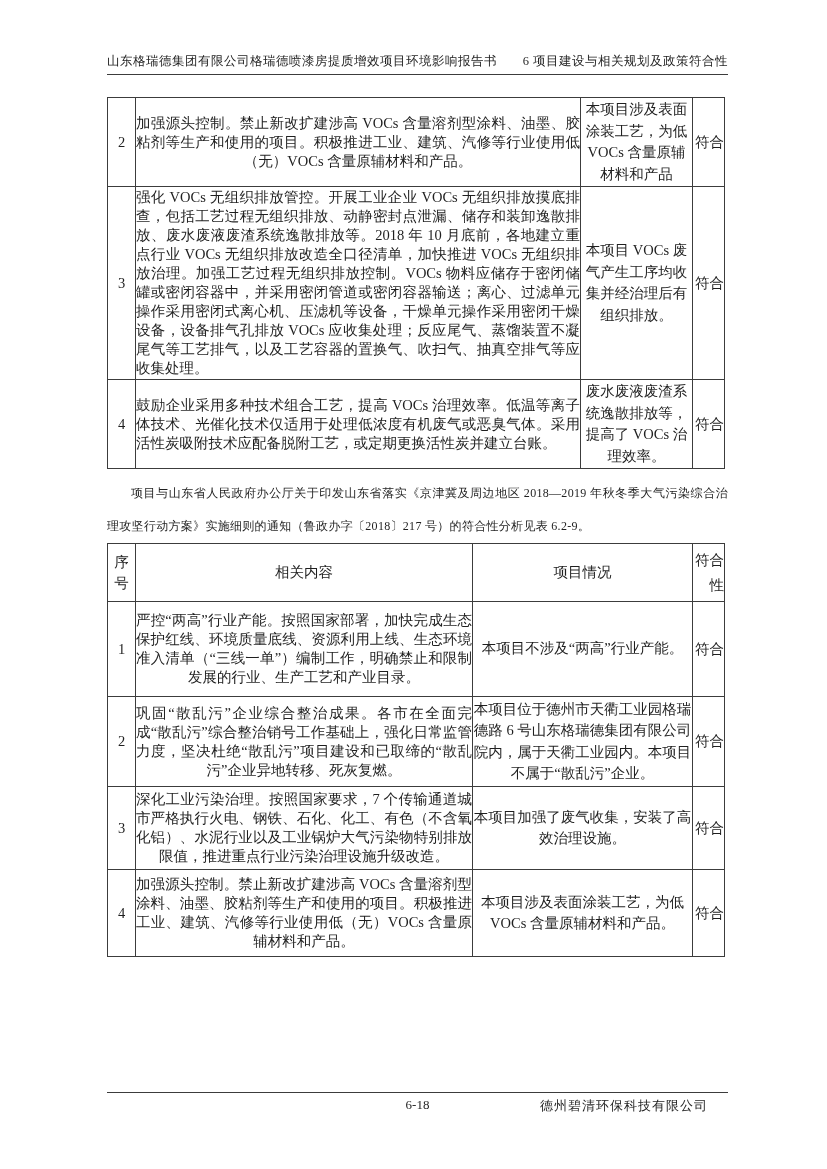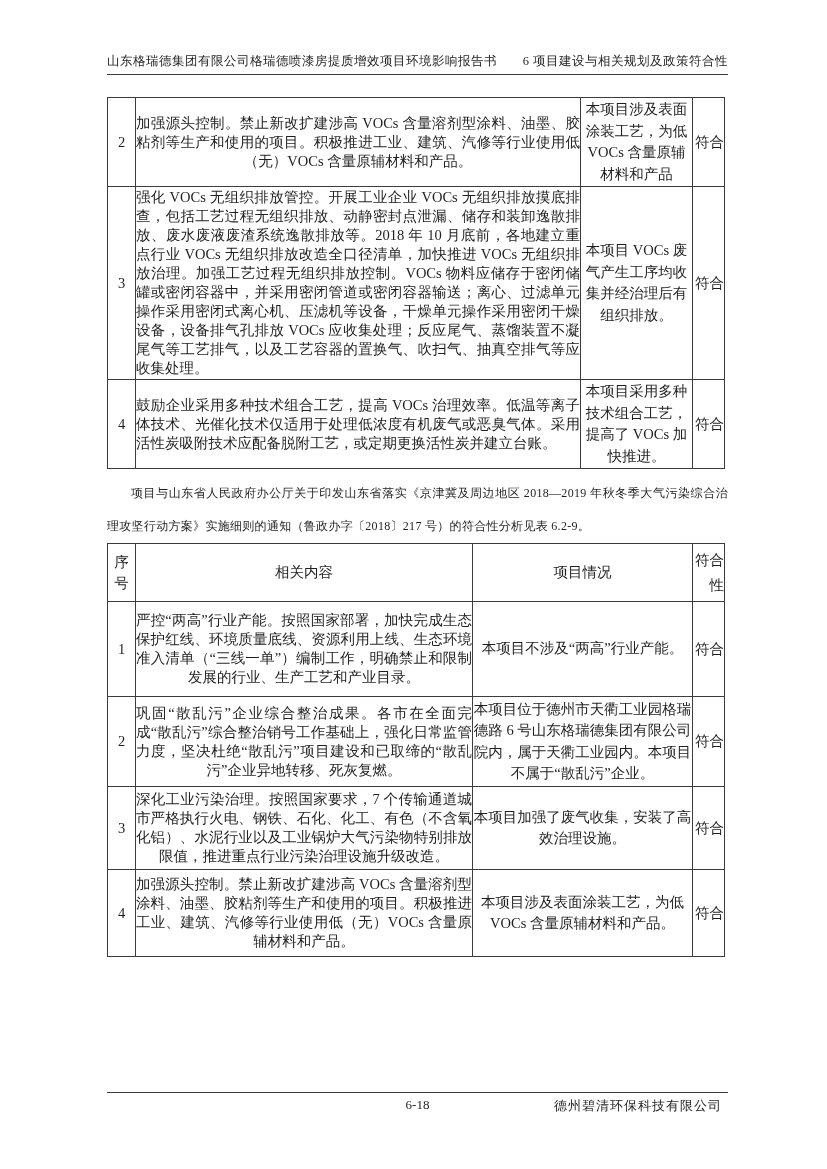--- a/index.html
+++ b/index.html
@@ -95,21 +95,21 @@
   }
   .footer .pageno {
     position: absolute;
     left: 50%;
     transform: translateX(-50%);
     top: 4px;
     text-align: center;
   }
   .footer .company {
     position: absolute;
-    right: 6px;
+    right: 20px;
     top: 4px;
     letter-spacing: 1px;
   }
 </style>
 </head>
 <body>
 
 <div class="page">
   <div class="content">
 
@@ -134,21 +134,21 @@
         </tr>
         <tr class="h191">
           <td class="no">3</td>
           <td class="cont">强化 VOCs 无组织排放管控。开展工业企业 VOCs 无组织排放摸底排查，包括工艺过程无组织排放、动静密封点泄漏、储存和装卸逸散排放、废水废液废渣系统逸散排放等。2018 年 10 月底前，各地建立重点行业 VOCs 无组织排放改造全口径清单，加快推进 VOCs 无组织排放治理。加强工艺过程无组织排放控制。VOCs 物料应储存于密闭储罐或密闭容器中，并采用密闭管道或密闭容器输送；离心、过滤单元操作采用密闭式离心机、压滤机等设备，干燥单元操作采用密闭干燥设备，设备排气孔排放 VOCs 应收集处理；反应尾气、蒸馏装置不凝尾气等工艺排气，以及工艺容器的置换气、吹扫气、抽真空排气等应收集处理。</td>
           <td class="proj">本项目 VOCs 废气产生工序均收集并经治理后有组织排放。</td>
           <td class="comp">符合</td>
         </tr>
         <tr class="h84">
           <td class="no">4</td>
           <td class="cont">鼓励企业采用多种技术组合工艺，提高 VOCs 治理效率。低温等离子体技术、光催化技术仅适用于处理低浓度有机废气或恶臭气体。采用活性炭吸附技术应配备脱附工艺，或定期更换活性炭并建立台账。</td>
-          <td class="proj">本项目采用多种技术组合工艺，提高了 VOCs 加快推进。</td>
+          <td class="proj">废水废液废渣系统逸散排放等，提高了 VOCs 治理效率。</td>
           <td class="comp">符合</td>
         </tr>
       </tbody>
     </table>
 
 
     <div class="body-para">项目与山东省人民政府办公厅关于印发山东省落实《京津冀及周边地区 2018—2019 年秋冬季大气污染综合治理攻坚行动方案》实施细则的通知（鲁政办字〔2018〕217 号）的符合性分析见表 6.2-9。</div>
 
 
     <table class="t t2">

